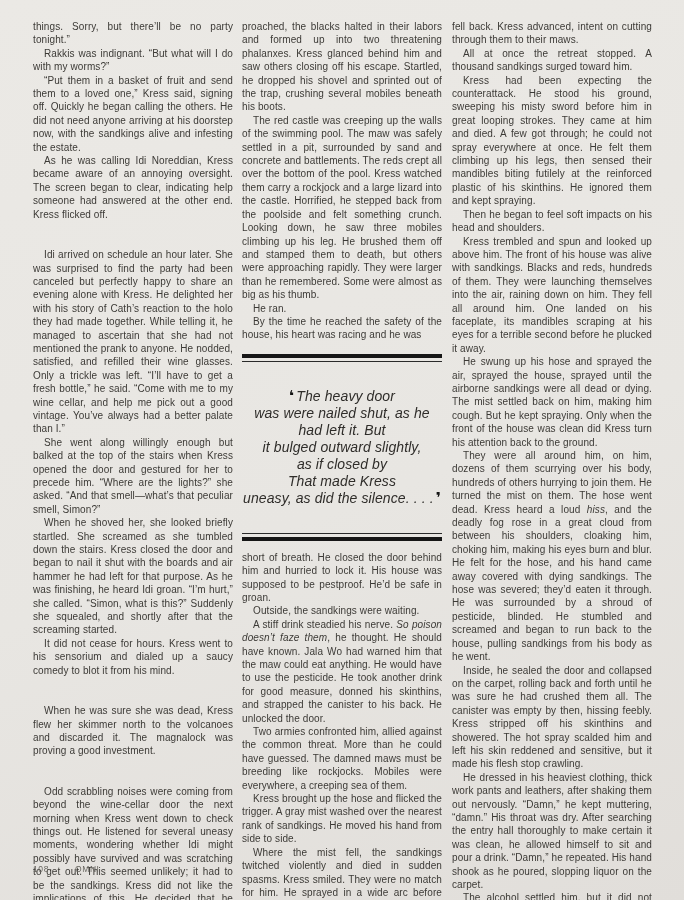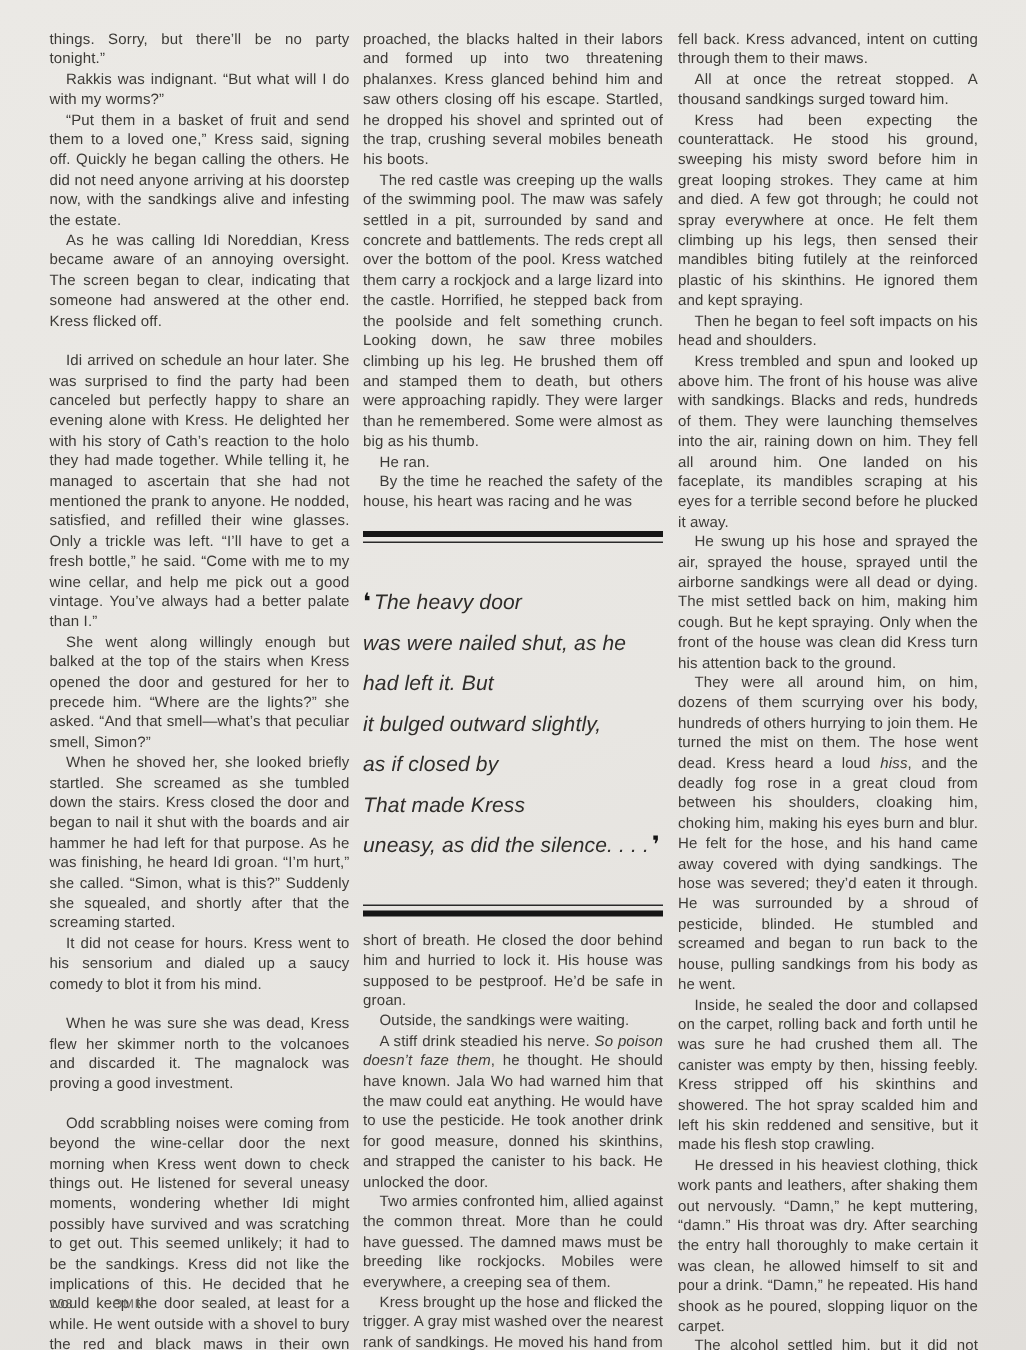--- a/index.html
+++ b/index.html
@@ -25,21 +25,21 @@
     letter-spacing: 0.1px;
   }
   .col-1 { left: 33px; }
   .col-2 { left: 242px; }
   .col-3 { left: 452px; }
   p.body-par {
     margin: 0;
     padding: 0;
   }
   p.body-par.indent { text-indent: 11px; }
-  p.body-par.space-before { margin-top: 13px; }
+  p.body-par.space-before { margin-top: 27px; }
   .ital { font-style: italic; }
   
   .pull-quote {
     margin-top: 12px;
     margin-bottom: 10px;
   }
   .rule-thick {
     height: 4px;
     background: #161616;
   }
@@ -48,24 +48,24 @@
     background: #2a2a2a;
     margin-top: 3px;
   }
   .rule-thin-top {
     height: 1px;
     background: #2a2a2a;
     margin-bottom: 3px;
   }
   .quote-body {
     padding: 26px 0 26px 0;
-    text-align: left;
+    text-align: center;
     font-style: italic;
     font-size: 14px;
-    line-height: 27px;
+    line-height: 17px;
     color: #2f2d2a;
   }
   .quote-line { white-space: nowrap; }
   .quote-mark {
     font-family: "DejaVu Sans", sans-serif;
     font-style: normal;
     font-size: 15px;
     font-weight: bold;
     color: #141414;
   }
@@ -84,21 +84,21 @@
     align-items: baseline;
   }
 </style>
 </head>
 <body>
 
 <div class="col col-1">
     <p class="body-par"><span>things. Sorry, but there’ll be no party tonight.”</span></p>
     <p class="body-par indent"><span>Rakkis was indignant. “But what will I do with my worms?”</span></p>
     <p class="body-par indent"><span>“Put them in a basket of fruit and send them to a loved one,” Kress said, signing off. Quickly he began calling the others. He did not need anyone arriving at his doorstep now, with the sandkings alive and infesting the estate.</span></p>
-    <p class="body-par indent"><span>As he was calling Idi Noreddian, Kress became aware of an annoying oversight. The screen began to clear, indicating that someone had answered at the other end. Kress flicked off.</span></p>
+    <p class="body-par indent"><span>As he was calling Idi Noreddian, Kress became aware of an annoying oversight. The screen began to clear, indicating help someone had answered at the other end. Kress flicked off.</span></p>
     <p class="body-par indent space-before"><span>Idi arrived on schedule an hour later. She was surprised to find the party had been canceled but perfectly happy to share an evening alone with Kress. He delighted her with his story of Cath’s reaction to the holo they had made together. While telling it, he managed to ascertain that she had not mentioned the prank to anyone. He nodded, satisfied, and refilled their wine glasses. Only a trickle was left. “I’ll have to get a fresh bottle,” he said. “Come with me to my wine cellar, and help me pick out a good vintage. You’ve always had a better palate than I.”</span></p>
     <p class="body-par indent"><span>She went along willingly enough but balked at the top of the stairs when Kress opened the door and gestured for her to precede him. “Where are the lights?” she asked. “And that smell—what’s that peculiar smell, Simon?”</span></p>
     <p class="body-par indent"><span>When he shoved her, she looked briefly startled. She screamed as she tumbled down the stairs. Kress closed the door and began to nail it shut with the boards and air hammer he had left for that purpose. As he was finishing, he heard Idi groan. “I’m hurt,” she called. “Simon, what is this?” Suddenly she squealed, and shortly after that the screaming started.</span></p>
     <p class="body-par indent"><span>It did not cease for hours. Kress went to his sensorium and dialed up a saucy comedy to blot it from his mind.</span></p>
     <p class="body-par indent space-before"><span>When he was sure she was dead, Kress flew her skimmer north to the volcanoes and discarded it. The magnalock was proving a good investment.</span></p>
     <p class="body-par indent space-before"><span>Odd scrabbling noises were coming from beyond the wine-cellar door the next morning when Kress went down to check things out. He listened for several uneasy moments, wondering whether Idi might possibly have survived and was scratching to get out. This seemed unlikely; it had to be the sandkings. Kress did not like the implications of this. He decided that he would keep the door sealed, at least for a while. He went outside with a shovel to bury the red and black maws in their own castles.</span></p>
   </div>
 
 <div class="col col-2">
   <div>

